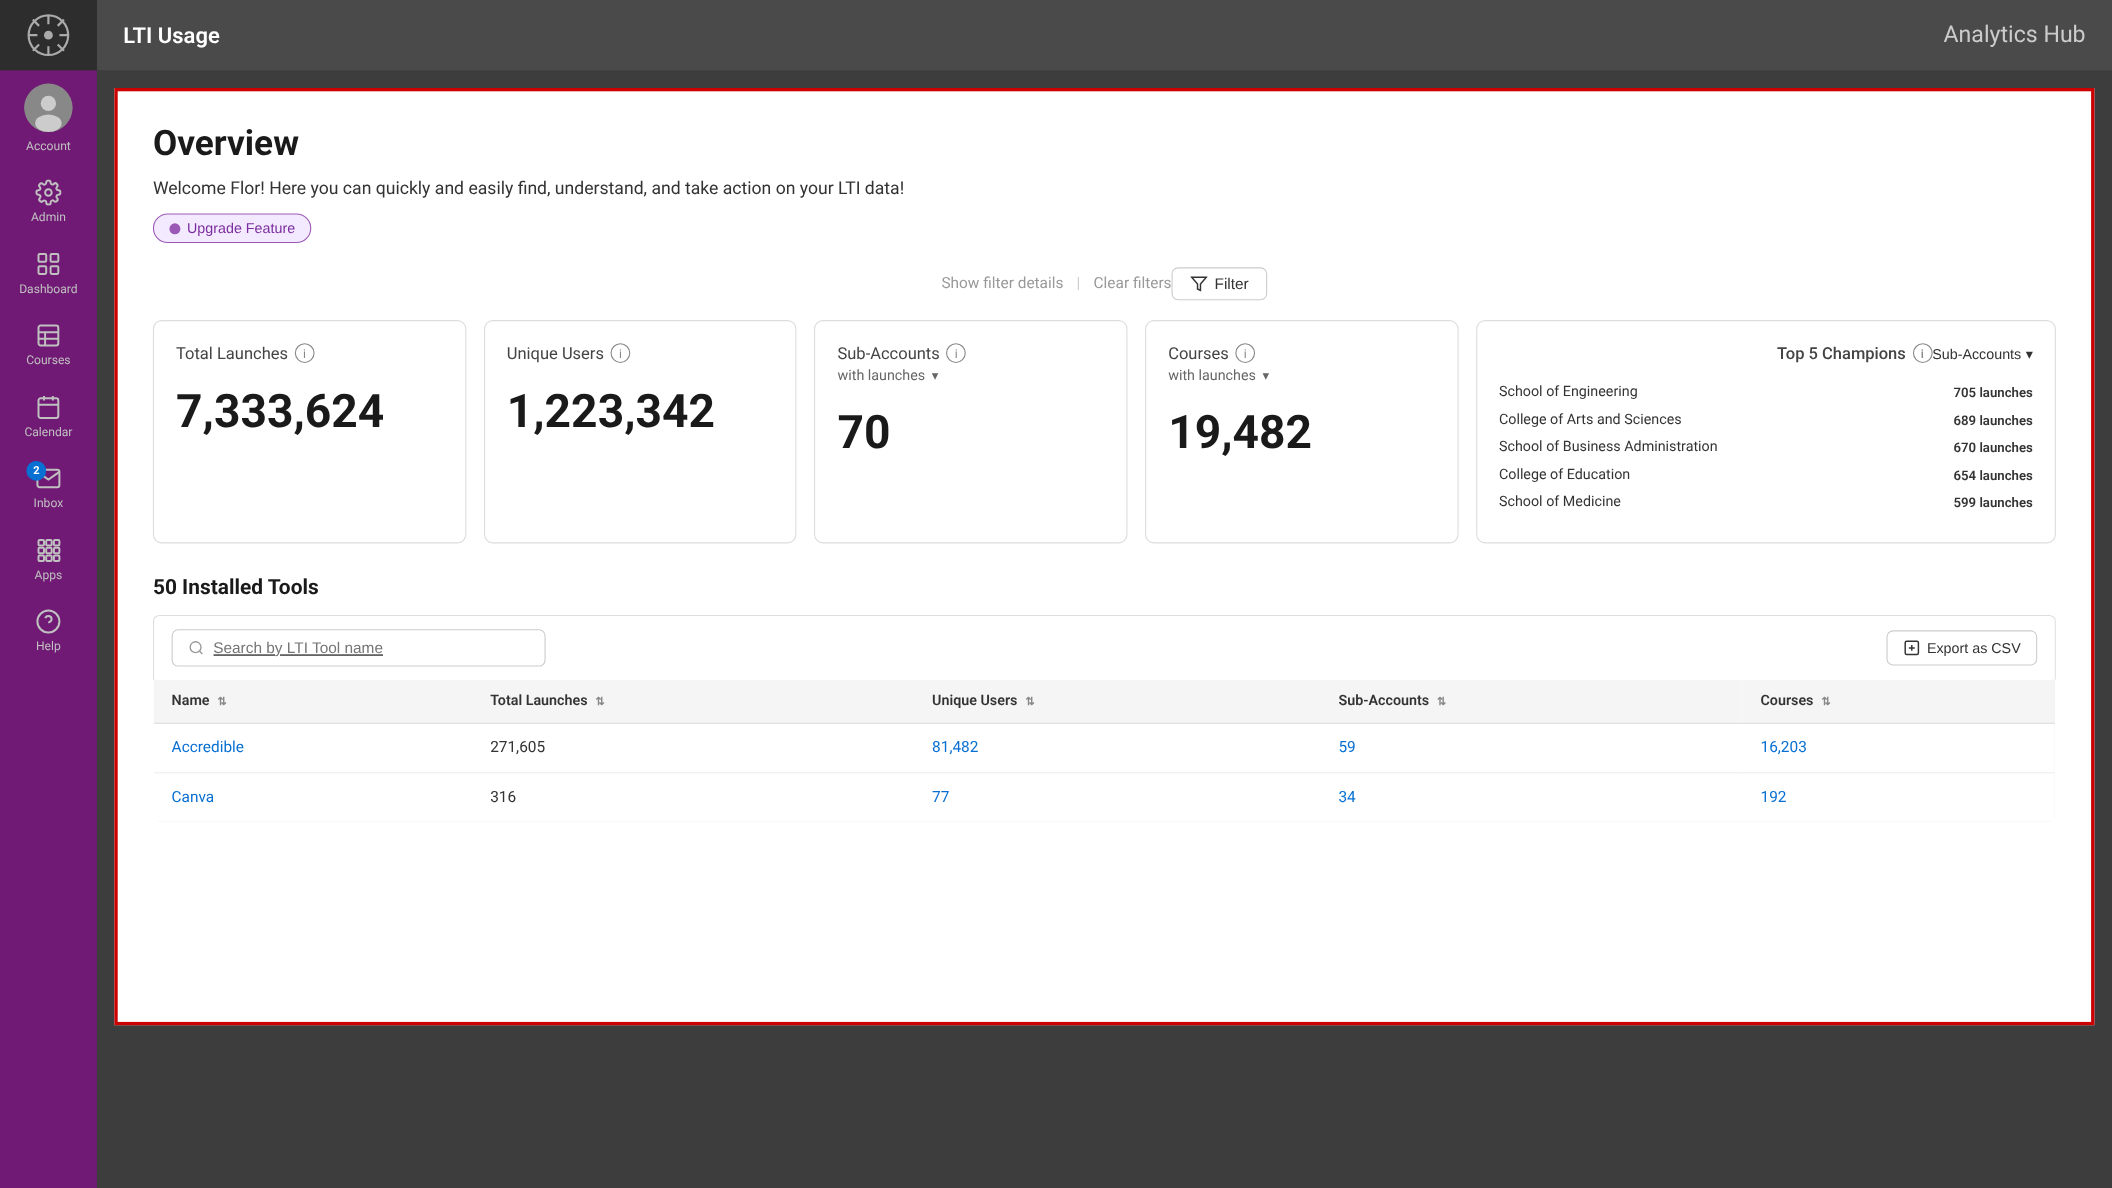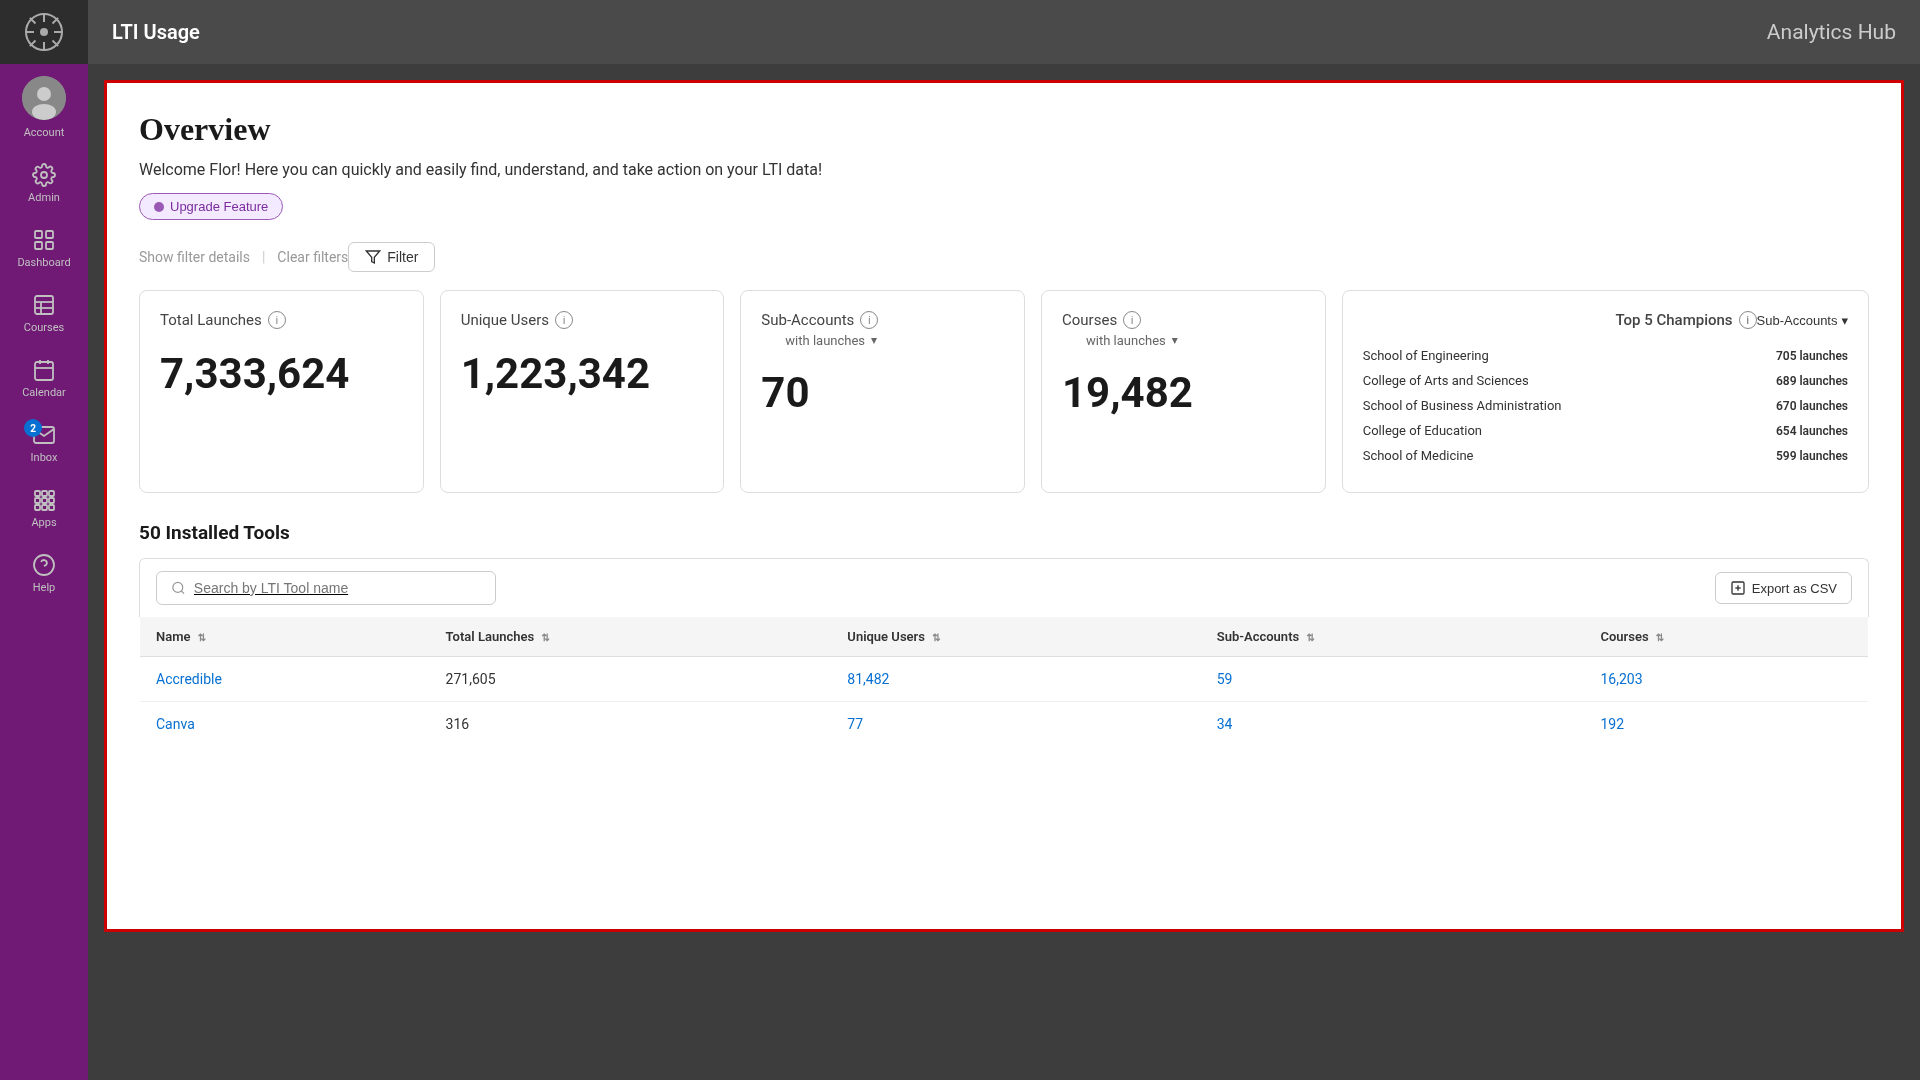--- a/index.html
+++ b/index.html
@@ -103,21 +103,20 @@
       overflow-y: auto;
       padding: 28px 32px;
     }
 
     
     .overview-title {
       font-size: 32px;
       font-weight: 700;
       color: #1a1a1a;
       margin-bottom: 12px;
-      font-family: Liberation Serif, serif;
     }
     .welcome-text {
       font-size: 16px;
       color: #333;
       margin-bottom: 14px;
     }
     .upgrade-btn {
       display: inline-flex;
       align-items: center;
       gap: 6px;
@@ -134,21 +133,21 @@
       width: 10px; height: 10px;
       background: #9b59b6;
       border-radius: 50%;
       display: inline-block;
     }
 
     
     .filter-row {
       display: flex;
       align-items: center;
-      justify-content: flex-start;
+      justify-content: center;
       margin-bottom: 18px;
     }
     .filter-left {
       display: flex;
       align-items: center;
       gap: 12px;
       color: #999;
       font-size: 14px;
     }
     .filter-left a { color: #999; text-decoration: none; cursor: pointer; }
@@ -190,21 +189,20 @@
       color: #444;
       margin-bottom: 20px;
     }
     .stat-sub-label {
       display: flex;
       align-items: flex-start;
       gap: 4px;
       font-size: 13px;
       color: #666;
       margin-top: 2px;
-      margin-left: 24px;
     }
     .stat-label-col { display: flex; flex-direction: column; gap: 2px; }
     .stat-value {
       font-size: 42px;
       font-weight: 700;
       color: #1a1a1a;
     }
     .info-icon {
       display: inline-flex;
       align-items: center;

